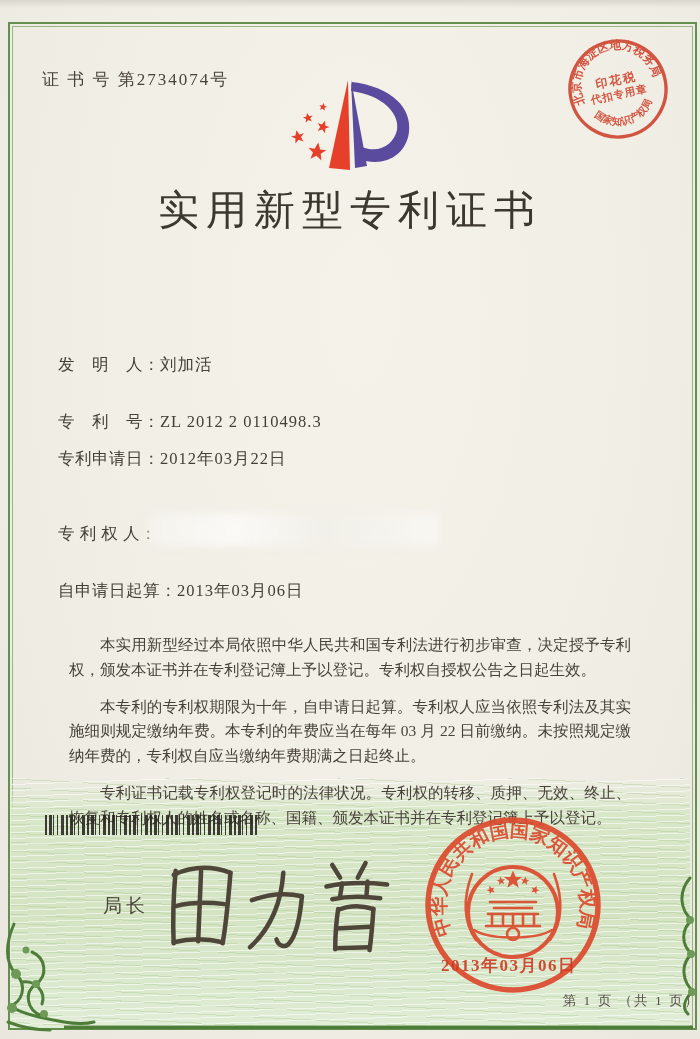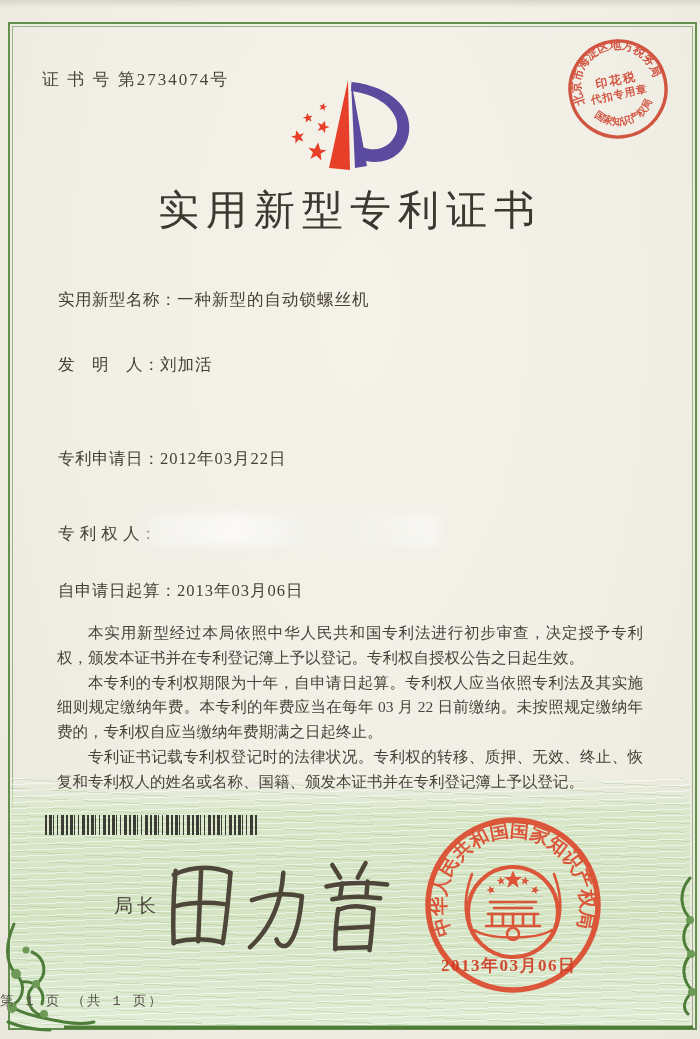--- a/index.html
+++ b/index.html
@@ -26,32 +26,32 @@
   .title{position:absolute;left:0;top:183px;width:700px;text-align:center;
          font-size:41px;font-weight:normal;letter-spacing:7px;color:#3c372f;}
   .field{position:absolute;left:58px;font-size:16.5px;letter-spacing:.5px;color:#453f36;white-space:nowrap;}
   .field .val{letter-spacing:1px;}
   .smudge{position:absolute;left:148px;top:514px;width:292px;height:32px;border-radius:6px;
       background:linear-gradient(90deg, rgba(244,243,238,.85), rgba(251,250,247,.95) 30%,
                  rgba(240,239,233,.8) 60%, rgba(248,247,243,.92));
       filter:blur(4px);}
   .paras{position:absolute;left:57px;top:621px;width:586px;font-size:15.5px;
          line-height:1.6;text-align:justify;color:#48423a;}
-  .paras p{margin:0;text-indent:2em;}
+  .paras p{margin:12px;text-indent:2em;}
   .barcode{position:absolute;left:45px;top:815px;width:213px;height:20px;opacity:.88;
       background:repeating-linear-gradient(90deg,
         #26241f 0 2px, transparent 2px 4px, #26241f 4px 7px, transparent 7px 8px,
         #26241f 8px 9px, transparent 9px 12px, #26241f 12px 13px, transparent 13px 16px,
         #26241f 16px 19px, transparent 19px 21px);}
-  .sig-title{position:absolute;left:114px;top:893px;font-size:19px;letter-spacing:4px;color:#4a443a;}
+  .sig-title{position:absolute;left:103px;top:893px;font-size:19px;letter-spacing:4px;color:#4a443a;}
   .sig-svg{position:absolute;left:158px;top:852px;}
   .seal-date{position:absolute;left:441px;top:954px;font-size:17px;letter-spacing:1.5px;
              color:#cf3a22;font-weight:bold;opacity:.9;}
-  .footer{position:absolute;left:0;top:992px;width:700px;text-align:left;
-          font-size:13.5px;letter-spacing:2px;color:#57524a;font-family:Liberation Mono, monospace;}
+  .footer{position:absolute;left:0;top:992px;width:700px;text-align:right;
+          font-size:13.5px;letter-spacing:2px;color:#57524a;}
   .abs{position:absolute;}
   .sr{position:absolute;width:1px;height:1px;overflow:hidden;clip-path:inset(50%);white-space:nowrap;}
   svg{display:block;}
 </style>
 </head>
 <body>
 
 <div class="page">
 
   <div class="frame">
@@ -89,25 +89,25 @@
     </text>
     <text x="55" y="50" text-anchor="middle" font-size="12" letter-spacing="2" fill="#cf4530" font-weight="bold">印花税</text>
     <text x="55" y="64" text-anchor="middle" font-size="10.5" letter-spacing="1" fill="#cf4530" font-weight="bold">代扣专用章</text>
     <text font-size="10" fill="#cf4530" font-weight="bold">
       <textPath href="#arcBot1" startOffset="1">国家知识产权局</textPath>
     </text>
   </svg>
 
   <div class="title">实用新型专利证书</div>
 
-  <div class="field" style="top:289px;">
-    <span>实用新型名称</span><span>：</span><span class="val">一种新型的自动锁螺丝机</span>
-  </div>
   <div class="field" style="top:354px;text-align:center;">
     <span>发　明　人</span><span>：</span><span class="val">刘加活</span>
+  </div>
+  <div class="field" style="top:411px;">
+    <span>专　利　号</span><span>：</span><span class="val">ZL 2012 2 0110498.3</span>
   </div>
   <div class="field" style="top:448px;">
     <span>专利申请日</span><span>：</span><span class="val">2012年03月22日</span>
   </div>
   <div class="field" style="top:523px;">
     <span>专 利 权 人</span><span>：</span><span class="val"></span>
   </div>
   <div class="smudge"></div>
   <div class="field" style="top:580px;">
     <span>自申请日起算</span><span>：</span><span class="val">2013年03月06日</span>

